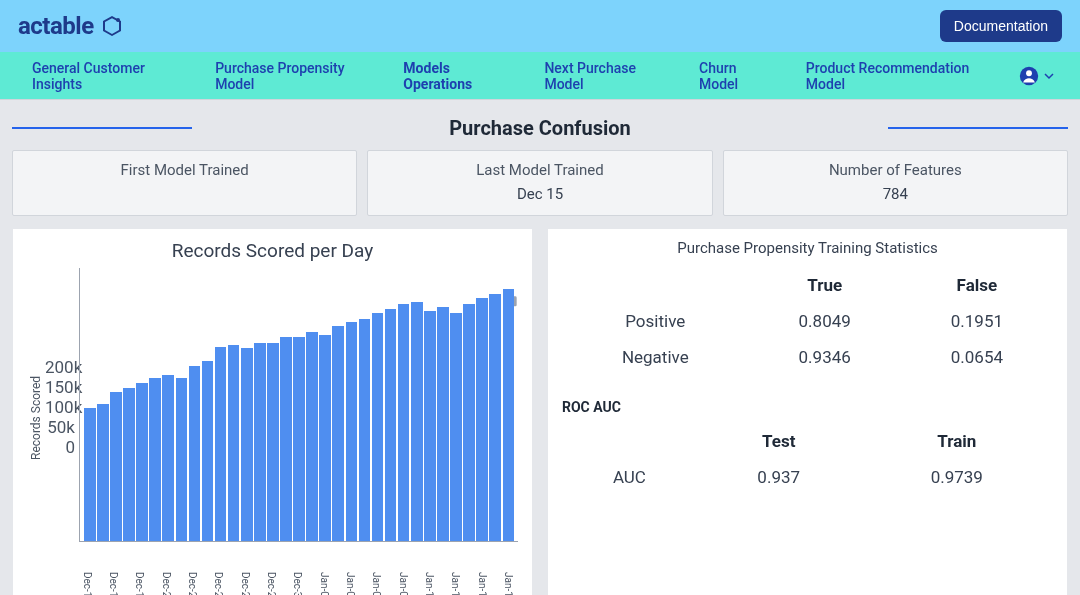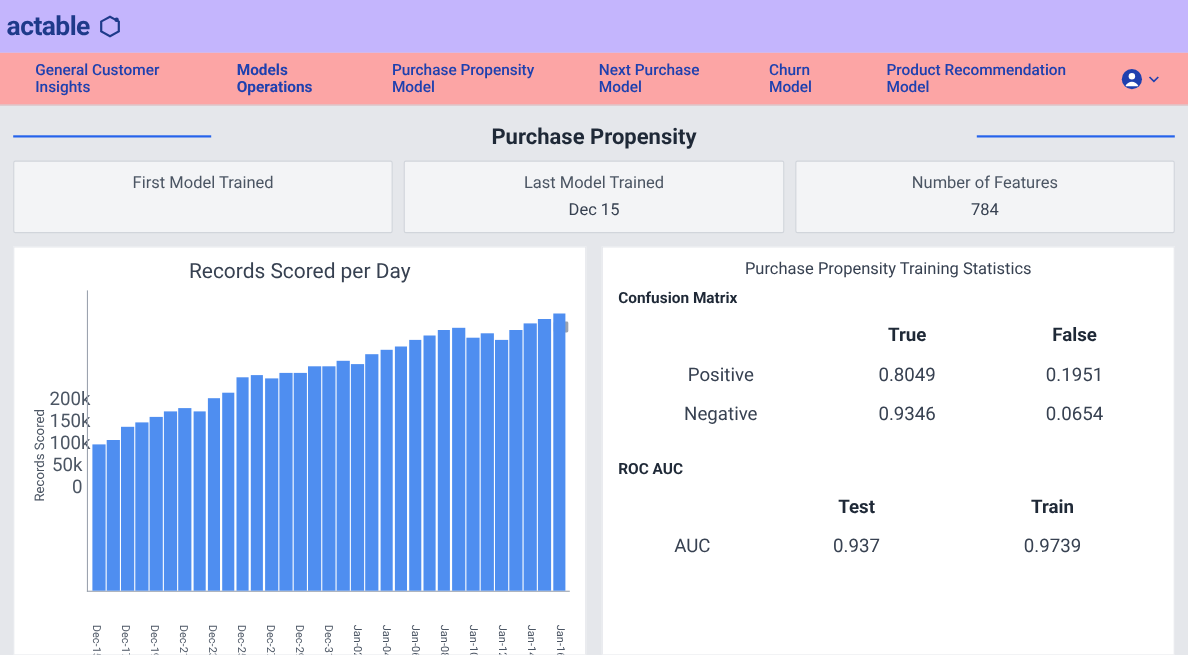--- a/index.html
+++ b/index.html
@@ -1,21 +1,21 @@
 <!DOCTYPE html>
 <html><head>
 <meta charset="utf-8">
 <style>
 * { box-sizing: border-box; margin: 0; padding: 0; }
 body { font-family: -apple-system, BlinkMacSystemFont, "Segoe UI", Roboto, sans-serif; background: #e5e7eb; color: #374151; width: 1080px; height: 595px; overflow: hidden; }
-.topbar { background: #c4b5fd; display: flex; align-items: center; justify-content: space-between; padding: 10px 6px; }
+.topbar { background: #7dd3fc; display: flex; align-items: center; justify-content: space-between; padding: 10px 18px; }
 .logo { display: flex; align-items: center; gap: 6px; font-size: 24px; font-weight: 700; color: #1e3a8a; letter-spacing: -0.5px; }
 .logo-mark { width: 24px; height: 24px; }
 .doc-btn { background: #1e3a8a; color: #fff; border: none; border-radius: 6px; padding: 8px 14px; font-size: 14px; font-weight: 500; cursor: pointer; }
-.navbar { background: #fca5a5; border-bottom: 1px solid #d1d5db; display: flex; align-items: center; padding: 0 14px; height: 48px; }
+.navbar { background: #5eead4; border-bottom: 1px solid #d1d5db; display: flex; align-items: center; padding: 0 14px; height: 48px; }
 .nav-item { color: #1e40af; font-size: 14px; padding: 8px 18px; cursor: pointer; font-weight: 500; }
 .nav-item.active { font-weight: 700; }
 .nav-spacer { flex: 1; }
 .account { color: #1e40af; display: flex; align-items: center; gap: 4px; cursor: pointer; padding: 0 12px; }
 .page { padding: 12px; }
 .section-title-row { display: flex; align-items: center; gap: 12px; margin: 4px 0 10px; }
 .section-title-row .rule { flex: 0 0 180px; height: 2px; background: #2563eb; }
 .section-title { font-size: 20px; font-weight: 700; color: #1f2937; }
 .section-title-wrap { flex: 1; text-align: center; }
 .stat-row { display: flex; gap: 10px; margin-bottom: 12px; }
@@ -45,48 +45,49 @@
 <body>
 
 <div class="topbar">
   <div class="logo">
     <span>actable</span>
     <svg class="logo-mark" viewBox="0 0 24 24">
         <path fill="#1e3a8a" d="M12 2l9 5v10l-9 5-9-5V7l9-5zm0 2.3L5 8v8l7 3.9 7-3.9V8l-7-3.7z"></path>
         <circle cx="18" cy="6" r="2" fill="#1e3a8a"></circle>
       </svg>
   </div>
+  <button class="doc-btn">Documentation</button>
 </div>
 
 <div class="navbar">
   <div id="nav-container" style="display:flex;">
       <div class="nav-item">General Customer Insights</div>
+      <div class="nav-item">Purchase Propensity Model</div>
       <div class="nav-item active">Models Operations</div>
-      <div class="nav-item">Purchase Propensity Model</div>
       <div class="nav-item">Next Purchase Model</div>
       <div class="nav-item">Churn Model</div>
       <div class="nav-item">Product Recommendation Model</div>
     </div>
   <div class="nav-spacer"></div>
   <div class="account">
     <svg width="22" height="22" viewBox="0 0 24 24">
         <circle cx="12" cy="12" r="10" fill="#1e40af"></circle>
         <circle cx="12" cy="9" r="3.2" fill="#fff"></circle>
         <path d="M5.5 19c1.2-3 4-4.5 6.5-4.5s5.3 1.5 6.5 4.5" fill="#fff"></path>
       </svg>
     <svg width="10" height="10" viewBox="0 0 10 10">
         <path d="M1 3l4 4 4-4" stroke="#1e40af" stroke-width="1.5" fill="none"></path>
       </svg>
   </div>
 </div>
 
 <div class="page">
   <div class="section-title-row">
     <div class="rule"></div>
-    <div class="section-title-wrap"><span class="section-title">Purchase Propensity</span></div>
+    <div class="section-title-wrap"><span class="section-title">Purchase Confusion</span></div>
     <div class="rule"></div>
   </div>
 
   <div class="stat-row" id="stat-row">
       <div class="stat-card">
         <div class="stat-label">First Model Trained</div>
       </div>
       <div class="stat-card">
         <div class="stat-label">Last Model Trained</div>
         <div class="stat-value">Dec 15</div>
@@ -183,21 +184,20 @@
           <div class="x-tick"></div>
           <div class="x-tick">Jan-14</div>
           <div class="x-tick"></div>
           <div class="x-tick">Jan-16</div>
         </div>
 
     </div>
 
     <div class="panel">
       <div class="stats-title">Purchase Propensity Training Statistics</div>
-      <div class="sub-head">Confusion Matrix</div>
       <table class="tbl">
         <thead>
             <tr id="cm-head">
               <th></th>
               <th>True</th>
               <th>False</th>
             </tr>
           </thead>
         <tbody id="cm-body">
             <tr>

